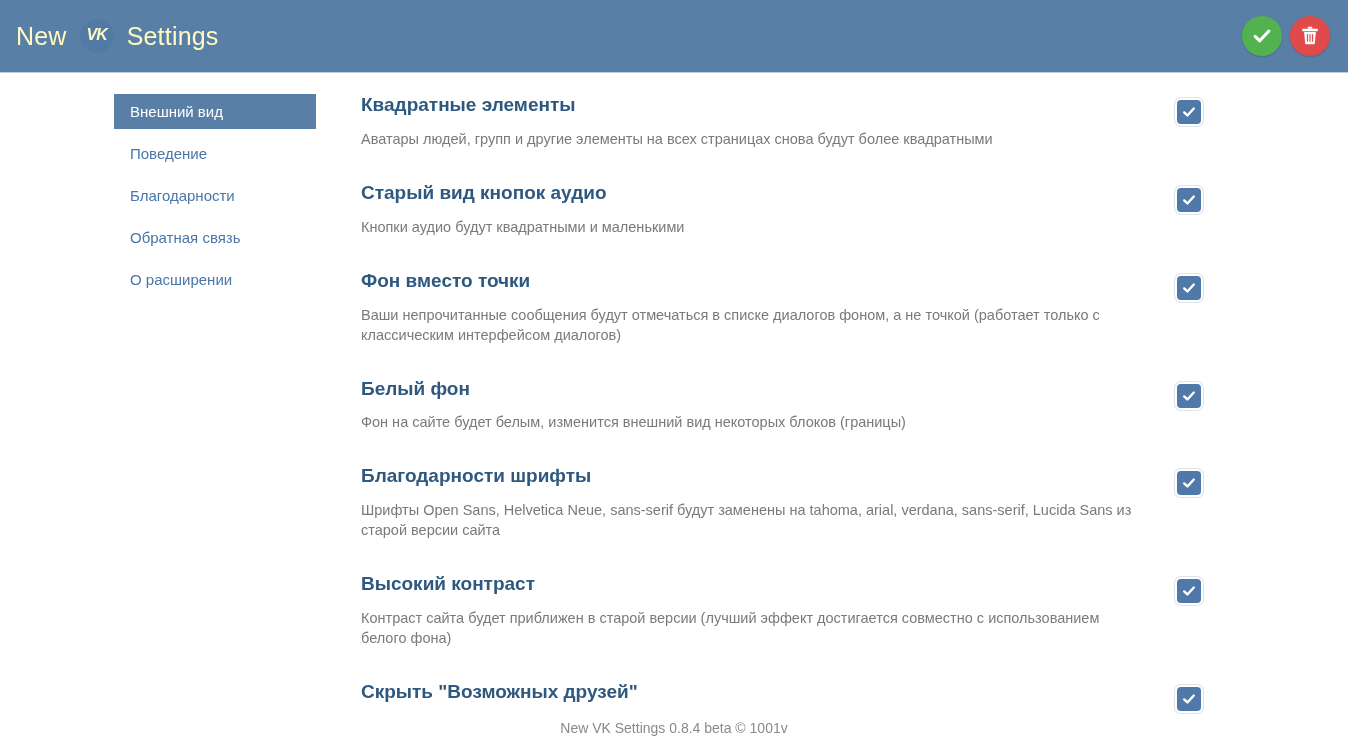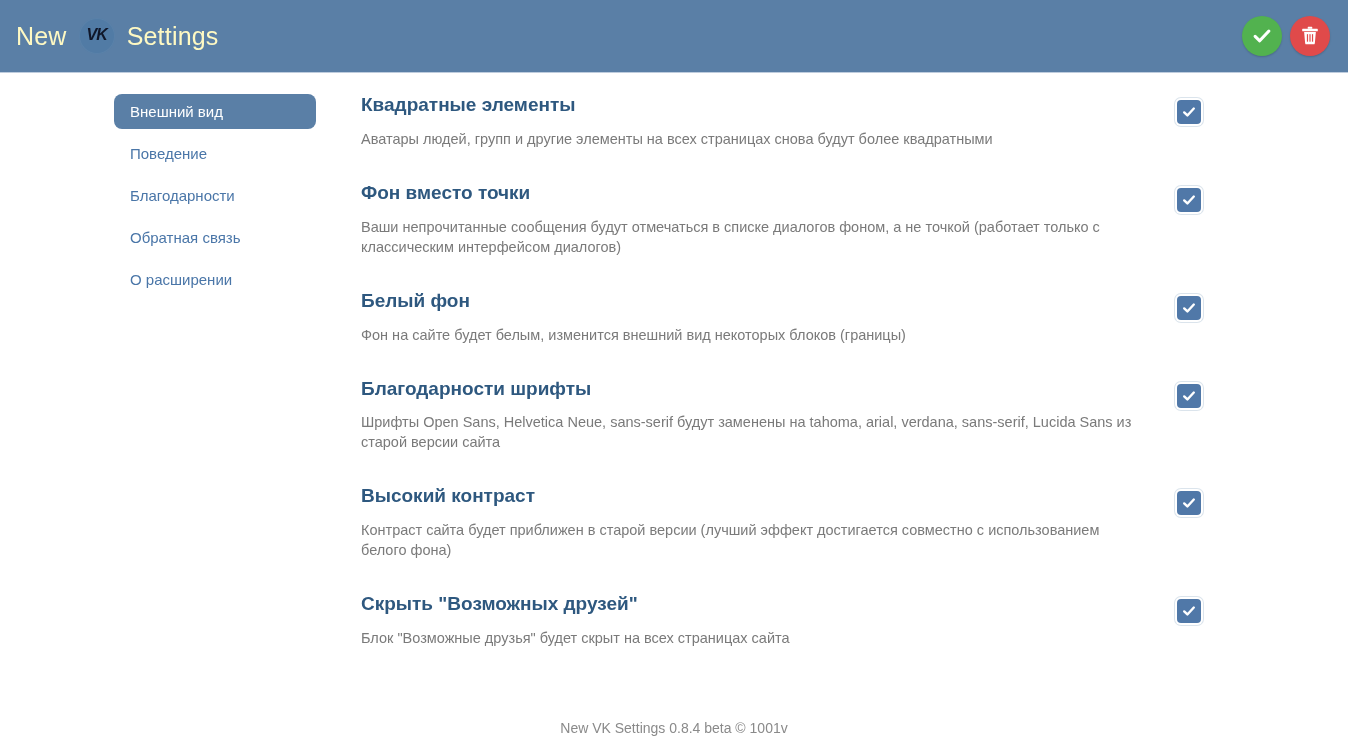--- a/index.html
+++ b/index.html
@@ -45,21 +45,21 @@
   .vk-logo {
     width: 36px; height: 36px;
     border-radius: 50%;
     background: #517ba5;
     display: flex;
     align-items: center;
     justify-content: center;
     box-shadow: inset 0 0 0 1px rgba(255,255,255,0.05);
   }
   .vk-logo span {
-    color: #0f172a;
+    color: #fef9c3;
     font-size: 16px;
     font-weight: 700;
     font-style: italic;
     letter-spacing: -1px;
     line-height: 1;
     transform: translateY(-1px);
   }
 
   .header-actions {
     margin-left: auto;
@@ -96,21 +96,21 @@
     width: 202px;
     flex: 0 0 202px;
     margin-left: 114px;
     padding-top: 21px;
   }
   .nav-item {
     display: block;
     height: 35px;
     line-height: 35px;
     padding: 0 0 0 16px;
-    border-radius: 8px;
+    border-radius: 0;
     color: #4a76a8;
     font-size: 15px;
     margin-bottom: 7px;
     cursor: pointer;
     white-space: nowrap;
     user-select: none;
   }
   .nav-item.active {
     background: #5a7fa6;
     color: #ffffff;
@@ -223,20 +223,31 @@
       <p class="setting-desc">Аватары людей, групп и другие элементы на всех страницах снова будут более квадратными</p>
       <span class="checkbox">
         <span>
           <svg width="16" height="16" viewBox="0 0 24 24" aria-hidden="true">
             <path d="M4.8 12.6 L9.6 17.2 L19.2 6.8" fill="none" stroke="#ffffff" stroke-width="3.6" stroke-linecap="round" stroke-linejoin="round"></path>
           </svg>
         </span>
       </span>
     </section>
 
+    <section class="setting-row">
+      <h2 class="setting-title">Старый вид кнопок аудио</h2>
+      <p class="setting-desc">Кнопки аудио будут квадратными и маленькими</p>
+      <span class="checkbox">
+        <span>
+          <svg width="16" height="16" viewBox="0 0 24 24" aria-hidden="true">
+            <path d="M4.8 12.6 L9.6 17.2 L19.2 6.8" fill="none" stroke="#ffffff" stroke-width="3.6" stroke-linecap="round" stroke-linejoin="round"></path>
+          </svg>
+        </span>
+      </span>
+    </section>
 
     <section class="setting-row">
       <h2 class="setting-title">Фон вместо точки</h2>
       <p class="setting-desc">Ваши непрочитанные сообщения будут отмечаться в списке диалогов фоном, а не точкой (работает только с классическим интерфейсом диалогов)</p>
       <span class="checkbox">
         <span>
           <svg width="16" height="16" viewBox="0 0 24 24" aria-hidden="true">
             <path d="M4.8 12.6 L9.6 17.2 L19.2 6.8" fill="none" stroke="#ffffff" stroke-width="3.6" stroke-linecap="round" stroke-linejoin="round"></path>
           </svg>
         </span>

